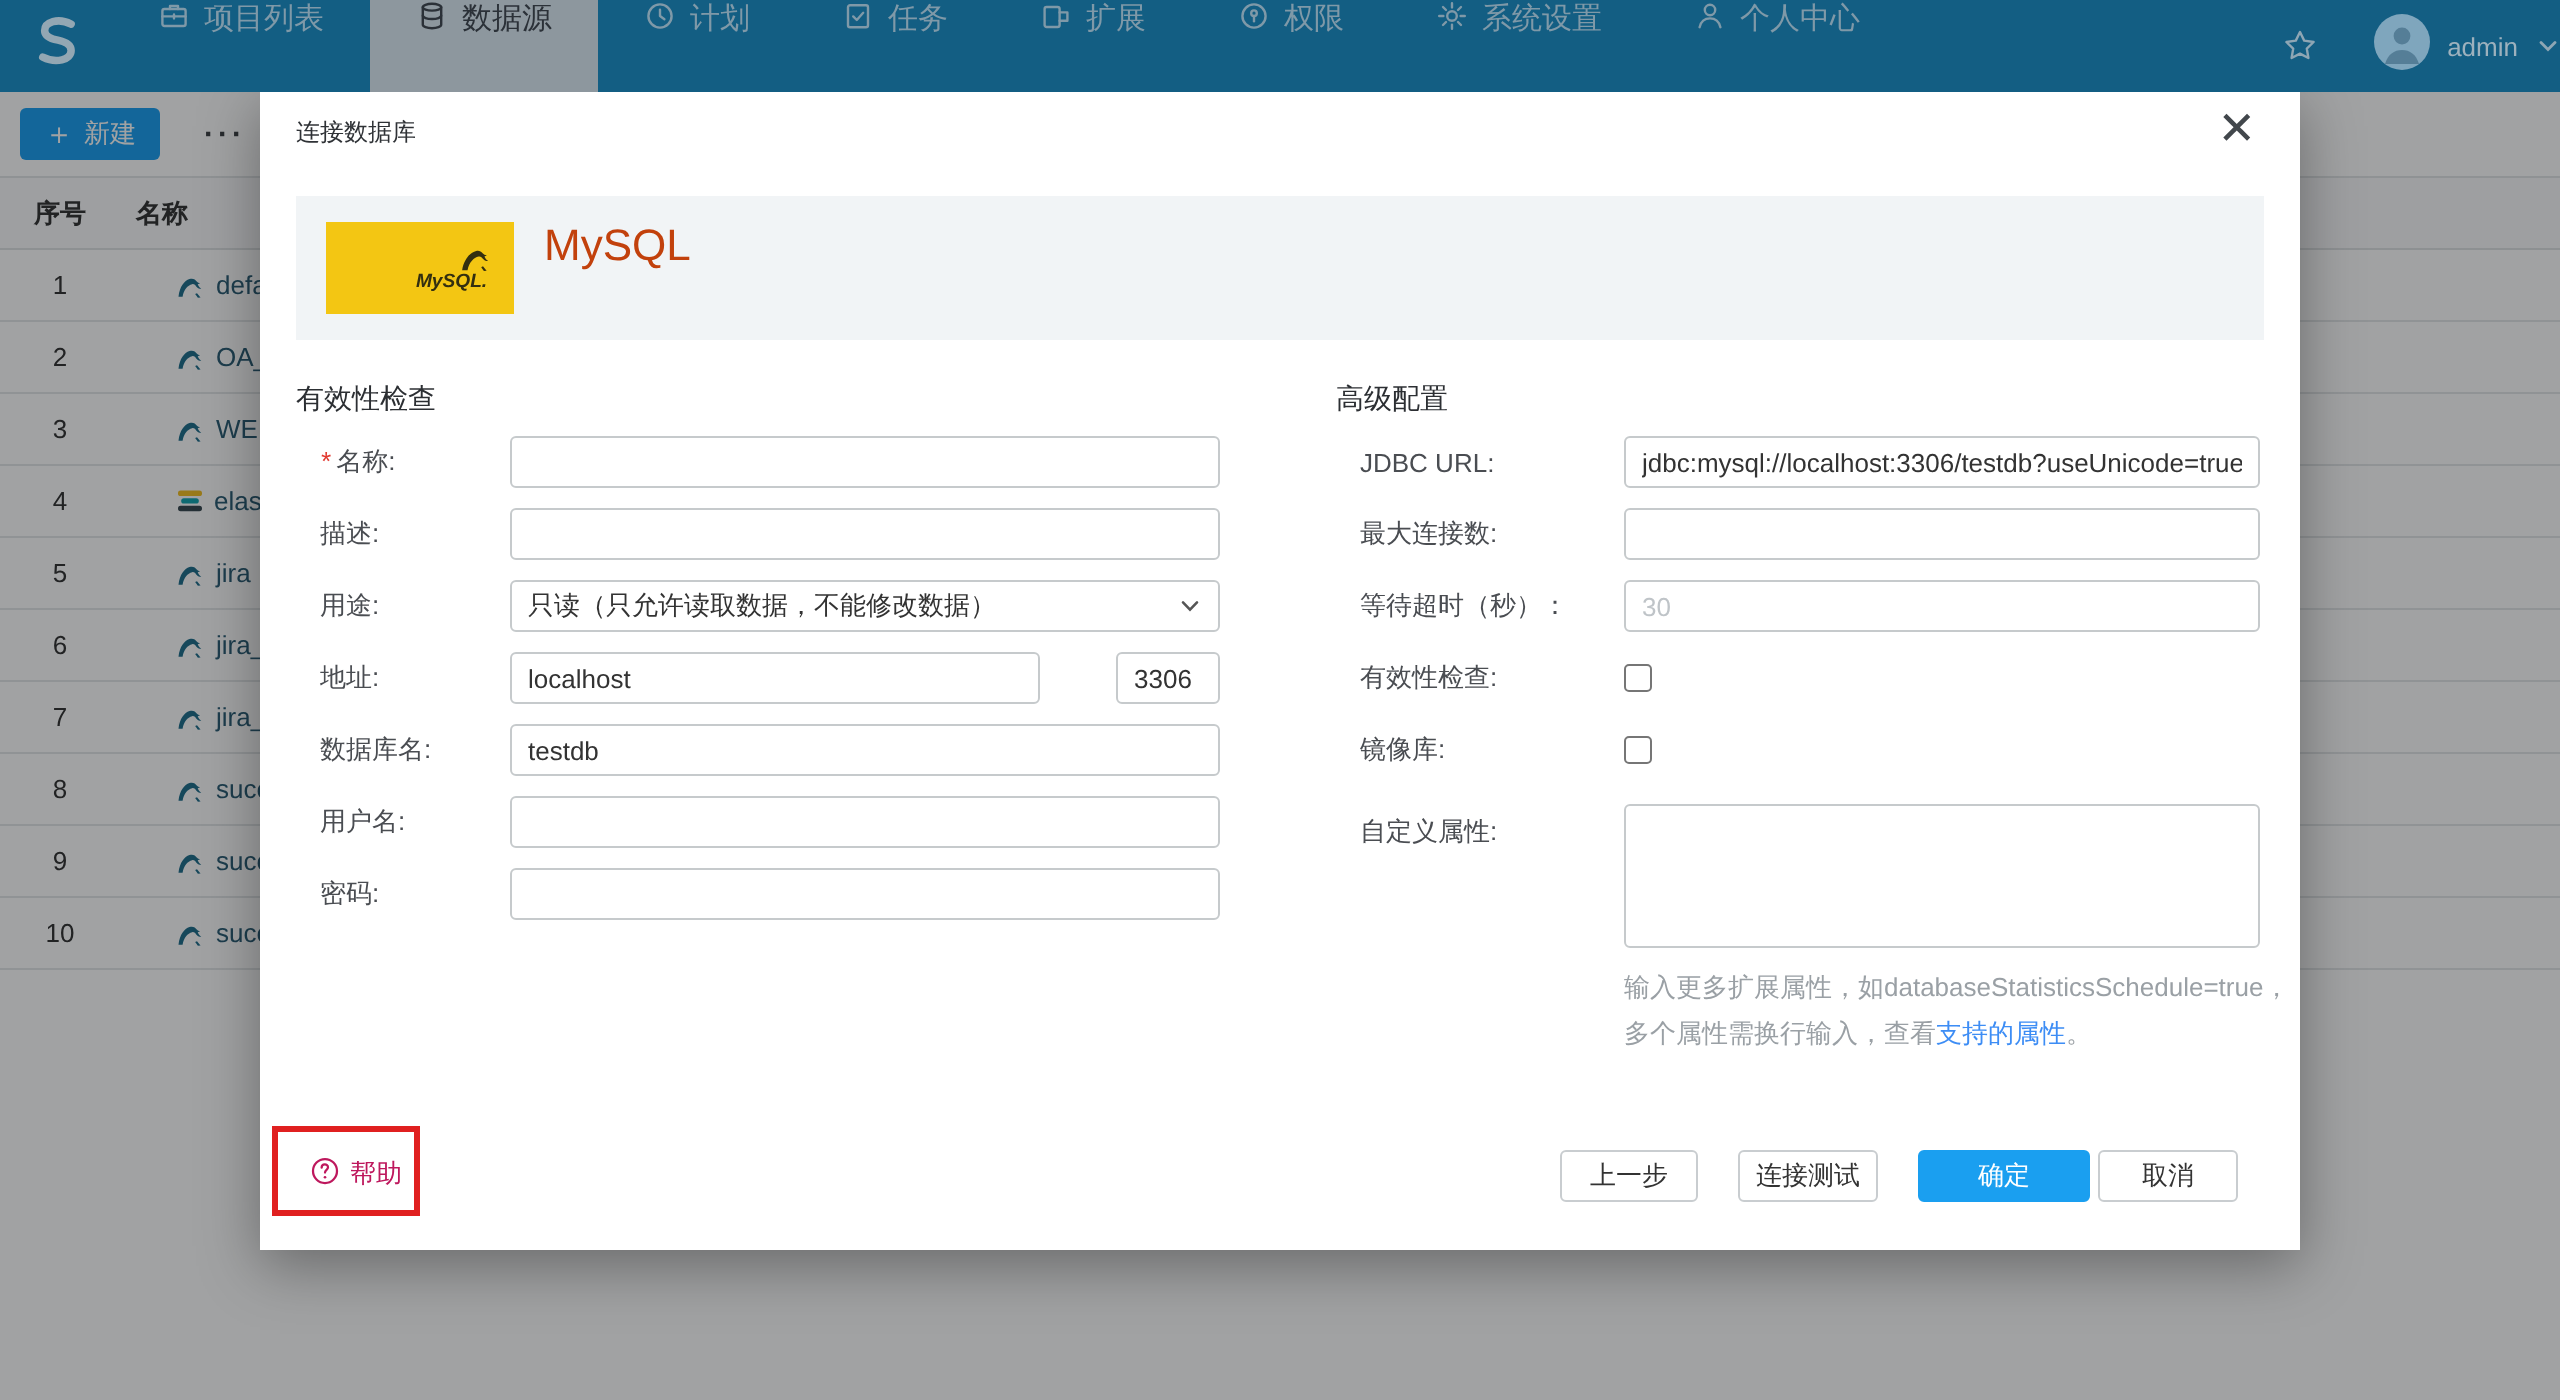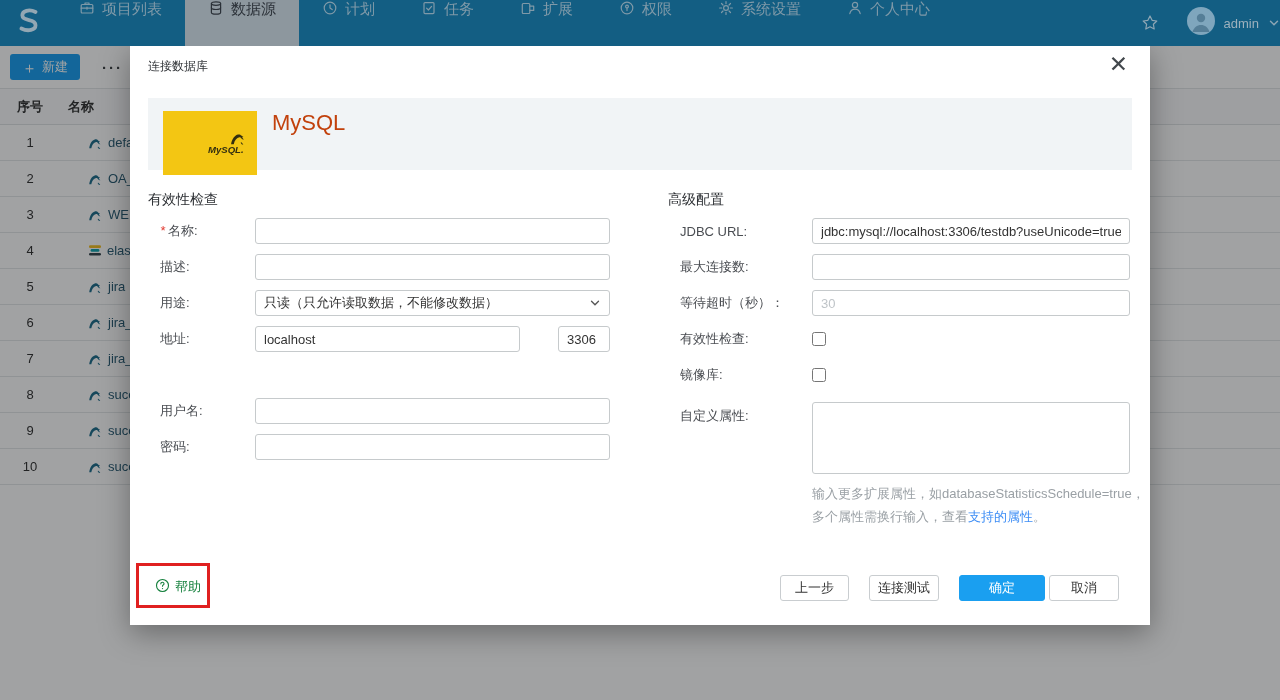--- a/index.html
+++ b/index.html
@@ -38,21 +38,21 @@
   .row-num { width: 44px; margin-left: 8px; text-align: center; }
   .row-icon { margin-left: 36px; display: flex; color: #1f6e8c; }
   .row-name { margin-left: 5px; color: #2a5d75; white-space: nowrap; }
   
   .overlay { position: absolute; top: 46px; left: 0; right: 0; bottom: 0; background: rgba(8,10,12,.38); z-index: 10; }
   
   .modal { position: absolute; left: 130px; top: 45px; width: 1020px; height: 580px; background: #fff; box-shadow: 0 8px 28px rgba(0,0,0,.35); z-index: 20; }
   .modal-title { position: absolute; left: 18px; top: 13px; font-size: 12px; color: #2f3236; }
   .modal-close { position: absolute; right: 22px; top: 8px; font-size: 23px; color: #42474c; line-height: 1; cursor: pointer; background: none; border: none; font-family: inherit; }
   .banner { position: absolute; left: 18px; top: 53px; width: 984px; height: 72px; background: #f1f4f6; }
-  .logo-box { position: absolute; left: 15px; top: 13px; width: 94px; height: 64px; background: #f3c613; display: flex; align-items: center; justify-content: flex-end; overflow: hidden; padding-left: 41px; }
+  .logo-box { position: absolute; left: 15px; top: 13px; width: 94px; height: 46px; background: #f3c613; display: flex; align-items: center; justify-content: flex-end; overflow: hidden; padding-left: 41px; }
   .banner-title { position: absolute; left: 124px; top: 12px; font-size: 22px; color: #c2410c; }
   .banner-desc { position: absolute; left: 124px; top: 42px; font-size: 13px; color: #8b9095; }
   .sec { position: absolute; top: 146px; font-size: 14px; color: #2c2f33; }
   .sec-basic { left: 18px; }
   .sec-adv { left: 538px; }
   .frow { position: absolute; height: 26px; display: flex; align-items: center; }
   .frow.left { left: 30px; }
   .frow.right { left: 550px; }
   .flabel { font-size: 13px; color: #4a4d52; position: relative; }
   .frow.left .flabel { width: 95px; }
@@ -67,21 +67,21 @@
   .w355 { width: 355px; } .w318 { width: 318px; } .w265 { width: 265px; }
   .port { width: 52px; margin-left: 38px; }
   .select { width: 355px; height: 26px; display: flex; align-items: center; justify-content: space-between; padding: 0 8px; cursor: pointer; }
   .select .chev-d { color: #555; display: flex; }
   input[type=checkbox] { width: 14px; height: 14px; margin: 0; cursor: pointer; }
   .ta-row { position: absolute; left: 550px; top: 357px; display: flex; }
   .ta-row .flabel { width: 132px; padding-top: 5px; }
   .textarea { width: 318px; height: 72px; resize: none; padding: 5px 8px; }
   .hint { position: absolute; left: 682px; top: 437px; width: 336px; font-size: 13px; color: #9aa0a5; line-height: 23px; }
   .hint a { color: #3d8df5; text-decoration: none; cursor: pointer; }
-  .help { position: absolute; left: 25px; top: 533px; display: flex; align-items: center; gap: 5px; color: #15803d; font-size: 13px; cursor: pointer; }
+  .help { position: absolute; left: 25px; top: 533px; display: flex; align-items: center; gap: 5px; color: #be185d; font-size: 13px; cursor: pointer; }
   .annotation { position: absolute; left: 6px; top: 518px; width: 74px; height: 45px; border: 3px solid #e02020; pointer-events: none; z-index: 40; }
   .fbtn { position: absolute; top: 530px; height: 26px; border: 1px solid #c9cdd0; background: #fff; border-radius: 3px; font-size: 13px; color: #333; cursor: pointer; font-family: inherit; }
   .fbtn.primary { background: #1a9ff0; border-color: #1a9ff0; color: #fff; }
 </style>
 </head>
 <body>
 
 <div id="screen">
 
   <div class="topbar">
@@ -348,20 +348,24 @@
     </div>
     <div class="frow left" style="top:209px">
       <span class="flabel">描述:</span>
       <input type="text" class="w355" value="" style="">
     </div>
     <div class="frow left" style="top:281px">
       <span class="flabel">地址:</span>
       <input type="text" class="w265" value="localhost" style="">
       <input type="text" class="port" value="3306" style="">
     </div>
+    <div class="frow left" style="top:317px">
+      <span class="flabel">数据库名:</span>
+      <input type="text" class="w355" value="testdb" style="">
+    </div>
     <div class="frow left" style="top:353px">
       <span class="flabel">用户名:</span>
       <input type="text" class="w355" value="" style="">
     </div>
     <div class="frow left" style="top:389px">
       <span class="flabel">密码:</span>
       <input type="text" class="w355" value="" style="">
     </div>
 
     <div class="frow right" style="top:173px">

